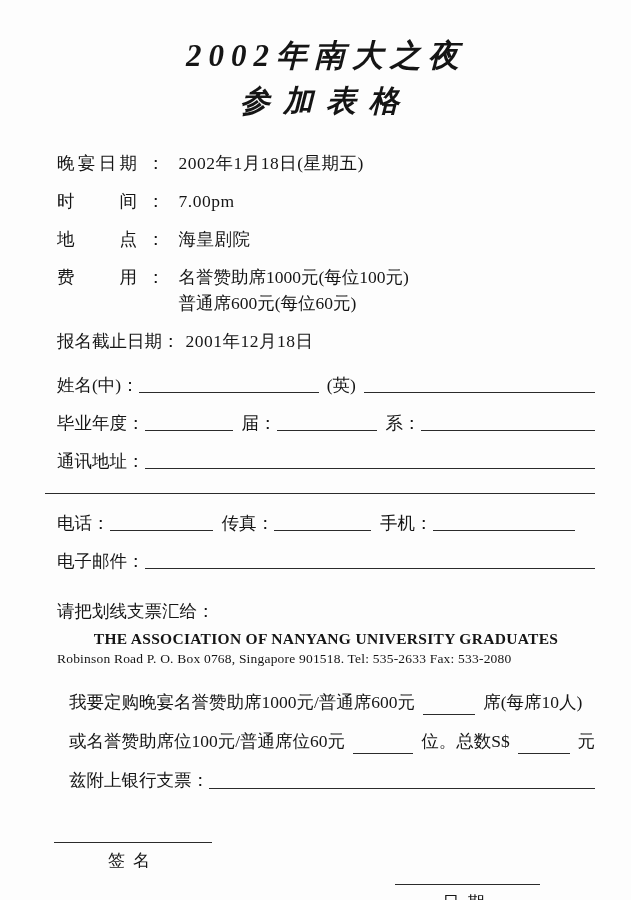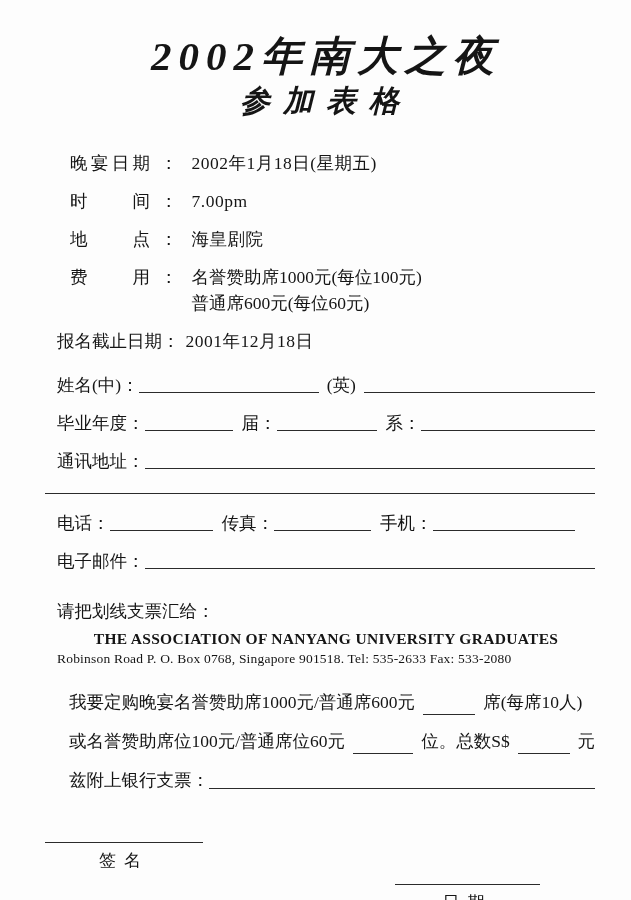--- a/index.html
+++ b/index.html
@@ -8,30 +8,30 @@
     width:631px;height:900px;
     background:#fdfdfd;
     color:#151515;
     font-family:"Liberation Serif","DejaVu Serif",serif;
     box-sizing:border-box;
     padding:30px 36px 0 57px;
     overflow:hidden;
   }
   
   .title1{
-    text-align:center;font-size:41px;font-weight:bold;font-style:italic;
+    text-align:center;font-size:31px;font-weight:bold;font-style:italic;
     letter-spacing:7px;line-height:44px;margin:4px 0 0 0;
   }
   .title2{
     text-align:center;font-size:30px;font-weight:bold;font-style:italic;
     letter-spacing:13px;line-height:42px;margin:2px 0 0 0;
   }
   
   .info{margin-top:28px;font-size:17.5px;}
-  .irow{display:flex;align-items:baseline;margin-bottom:12px;line-height:26px;margin-left:13px;}
+  .irow{display:flex;align-items:baseline;margin-bottom:12px;line-height:26px;}
   .jlabel{display:inline-block;width:80px;text-align:justify;text-align-last:justify;}
   .icolon{margin:0 14px 0 10px;}
   .ival{letter-spacing:0.5px;}
   .fee-lines div{line-height:26px;}
   .deadline{display:flex;align-items:baseline;margin-bottom:16px;line-height:26px;}
   .deadline .ival{margin-left:6px;}
   
   .fields{margin-top:19px;font-size:17.5px;}
   .frow{display:flex;align-items:flex-start;margin-bottom:14px;line-height:24px;}
   .uline{
@@ -46,21 +46,21 @@
   
   .payee{margin-top:25px;}
   .payee-instruction{font-size:17.5px;line-height:26px;}
   .org-name{font-weight:bold;font-size:15.5px;text-align:center;margin-top:6px;letter-spacing:0.3px;}
   .org-address{font-size:13.5px;text-align:left;margin-top:3px;letter-spacing:0.2px;}
   
   .order{margin-top:23px;font-size:17.5px;}
   .orow{display:flex;align-items:baseline;margin-bottom:14px;line-height:25px;margin-left:12px;}
   
   .sigblock{position:absolute;text-align:center;font-size:17px;}
-  .sig-left{top:842px;left:45px;width:158px;}
+  .sig-left{top:842px;left:54px;width:158px;}
   .sig-right{top:884px;left:395px;width:145px;}
   .sigline{border-top:1.7px solid #2b2b2b;}
   .siglabel{margin-top:6px;letter-spacing:8px;}
 </style>
 </head>
 <body>
 
 <div class="page">
 
   <div class="title1">2002年南大之夜</div>

